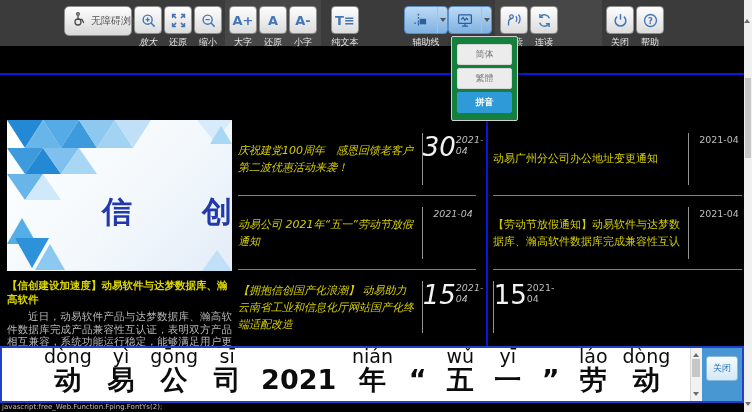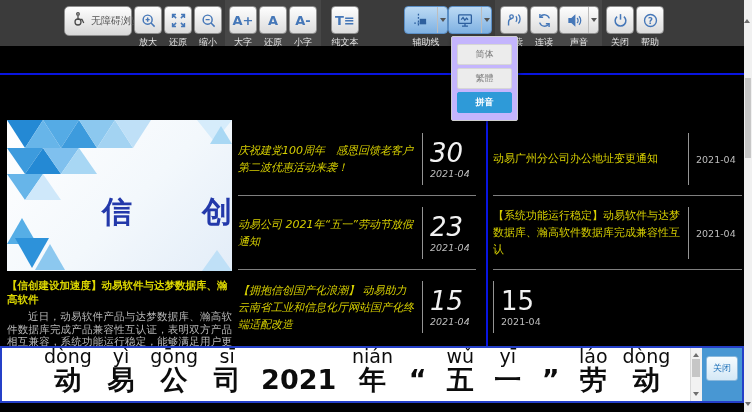--- a/index.html
+++ b/index.html
@@ -21,21 +21,21 @@
   .split .icon-part{flex:1;display:flex;align-items:center;justify-content:center;height:100%;}
   .split .arrow-part{width:9px;height:100%;border-left:1px solid #bdbdbd;display:flex;
                      align-items:center;justify-content:center;}
   .caret{width:0;height:0;border:3px solid transparent;border-top:4px solid #555;margin-top:3px;}
   .acc-btn{height:30px;border:1px solid #8f8f8f;border-radius:5px;
            background:linear-gradient(#fefefe,#d8d8d8);display:flex;align-items:center;
            gap:4px;padding:0 7px;box-sizing:border-box;cursor:pointer;}
   .acc-btn .acc-text{font-size:10px;color:#555;white-space:nowrap;}
 
   
-  .dropdown{position:absolute;left:451px;top:36px;width:59px;background:#c4b5fd;border:1px solid #cfcfcf;
+  .dropdown{position:absolute;left:451px;top:36px;width:59px;background:#15803d;border:1px solid #cfcfcf;
             border-radius:2px;box-shadow:1px 2px 4px rgba(0,0,0,.45);z-index:60;padding:4px 3px;}
   .dd-item{font-size:9px;color:#777;background:#ececec;border:1px solid #d6d6d6;border-radius:2px;
            text-align:center;padding:3px 0;margin:3px 2px;cursor:pointer;}
   .dd-item.selected{background:#2e9ad8;border-color:#2e9ad8;color:#fff;font-weight:bold;}
 
   
   .gl-h{position:absolute;left:0;top:73px;width:745px;height:2px;background:#0915e0;z-index:6;}
   .gl-v{position:absolute;left:486px;top:46px;width:2px;height:300px;background:#0915e0;z-index:6;}
 
   
@@ -53,21 +53,21 @@
              text-align:justify;}
 
   .news-col{position:absolute;top:122px;z-index:4;}
   .col-mid{left:238px;width:238px;font-style:italic;}
   .col-right{left:493px;width:249px;}
   .news-item{height:74px;display:flex;align-items:center;box-sizing:border-box;
              border-bottom:1px solid #7f7f7f;}
   .news-item:last-of-type{border-bottom:none;}
   .ni-title{flex:1;font-size:11px;color:#d6cf00;line-height:17px;padding-right:8px;cursor:pointer;}
   .ni-date{width:46px;border-left:1px solid #949494;padding-left:7px;height:52px;display:flex;
-           flex-direction:column;justify-content:center;}
+           flex-direction:row;justify-content:center;}
   .ni-day{font-size:26px;color:#f2f2f2;line-height:28px;}
   .ni-ym{font-size:9.5px;color:#bdbdbd;margin-top:1px;}
 
   
   .reader-bar{position:absolute;left:0;top:346px;width:744px;height:57px;box-sizing:border-box;
               border:2px solid #2540c8;background:#fff;display:flex;z-index:30;}
   .reader-text{flex:1;overflow:hidden;white-space:nowrap;padding:2px 0 0 42px;color:#0c0c0c;
                font-size:27px;font-weight:bold;}
   .reader-text ruby{margin-right:11px;ruby-align:center;}
   .reader-text rt{font-size:19px;font-weight:normal;letter-spacing:0;}
@@ -105,21 +105,21 @@
         <span>
           <svg width="15" height="16" viewBox="0 0 20 20" fill="none" stroke="#4a4a4a" stroke-width="1.7">
             <circle cx="8" cy="3.2" r="1.7"></circle>
               <path d="M8 5.2v5.3h5.3l2.4 4.8"></path>
               <circle cx="8" cy="14" r="4"></circle>
           </svg></span>
         <span class="acc-text">无障碍浏览</span>
       </div>
     </div>
 
-    <div class="tbw" style="left:134px;width:28px;">
+    <div class="tbw" style="left:134px;width:28px;font-style:italic;">
       <div class="tb-btn">
         <span>
           <svg width="17" height="17" viewBox="0 0 20 20" fill="none" stroke="currentColor" stroke-width="1.7">
             <circle cx="9" cy="9" r="5.3"></circle>
               <path d="M13 13l4.2 4.2M6.6 9h4.8M9 6.6v4.8"></path>
           </svg>
           </span>
       </div>
       <div class="tb-label">放大</div>
     </div>
@@ -227,34 +227,20 @@
             <path d="M15.7 7.5A6.2 6.2 0 004.9 5.8"></path>
               <path d="M4.6 2.3v3.8h3.8"></path>
             <path d="M4.3 12.5a6.2 6.2 0 0010.8 1.7"></path>
               <path d="M15.4 17.7v-3.8h-3.8"></path>
           </svg>
           </span>
       </div>
       <div class="tb-label">连读</div>
     </div>
 
-    <div class="tbw" style="left:559px;width:40px;">
-      <div class="tb-btn split">
-        <span class="icon-part">
-          <svg width="17" height="17" viewBox="0 0 20 20" fill="none" stroke="currentColor" stroke-width="1.5">
-            <path d="M3.5 7.8v4.4h3l3.8 3.4V4.4L6.5 7.8z" fill="currentColor"></path>
-            <path d="M13 7a4.2 4.2 0 010 6M15.3 5a7.2 7.2 0 010 10"></path>
-          </svg>
-          </span>
-        <span class="arrow-part">
-            <span class="caret"></span>
-          </span>
-      </div>
-      <div class="tb-label">声音</div>
-    </div>
 
     <div class="tbw" style="left:606px;width:28px;">
       <div class="tb-btn">
         <span>
           <svg width="17" height="17" viewBox="0 0 20 20" fill="none" stroke="currentColor" stroke-width="1.8">
             <path d="M10 2.5v6.5"></path>
               <path d="M6 5.4a6.3 6.3 0 108 0"></path>
           </svg>
           </span>
       </div>
@@ -317,21 +303,20 @@
         <div class="ni-title">庆祝建党100周年　感恩回馈老客户第二波优惠活动来袭！</div>
         <div class="ni-date">
           <div class="ni-day">30</div>
           <div class="ni-ym">2021-04</div>
         </div>
       </div>
 
       <div class="news-item">
         <div class="ni-title">动易公司 2021年“五一”劳动节放假通知</div>
         <div class="ni-date">
-          <div class="ni-day">23</div>
           <div class="ni-ym">2021-04</div>
         </div>
       </div>
 
       <div class="news-item">
         <div class="ni-title">【拥抱信创国产化浪潮】 动易助力云南省工业和信息化厅网站国产化终端适配改造</div>
         <div class="ni-date">
           <div class="ni-day">15</div>
           <div class="ni-ym">2021-04</div>
         </div>
@@ -342,21 +327,21 @@
   <div class="news-col col-right">
 
       <div class="news-item">
         <div class="ni-title">动易广州分公司办公地址变更通知</div>
         <div class="ni-date">
           <div class="ni-ym">2021-04</div>
         </div>
       </div>
 
       <div class="news-item">
-        <div class="ni-title">【系统功能运行稳定】动易软件与达梦数据库、瀚高软件数据库完成兼容性互认</div>
+        <div class="ni-title">【劳动节放假通知】动易软件与达梦数据库、瀚高软件数据库完成兼容性互认</div>
         <div class="ni-date">
           <div class="ni-ym">2021-04</div>
         </div>
       </div>
 
       <div class="news-item">
         <div class="ni-date">
           <div class="ni-day">15</div>
           <div class="ni-ym">2021-04</div>
         </div>
@@ -401,20 +386,23 @@
     <div class="mini-sb">
       <span class="arr-up sb-up"></span>
       <span class="sb-thumb"></span>
       <span class="arr-dn sb-dn"></span>
     </div>
     <div class="close-panel">
       <button class="close-btn">关闭</button>
     </div>
   </div>
 
+  <div class="status-bar">
+    <div class="status-text">javascript:free_Web.Function.Fping.FontYs(2);</div>
+  </div>
 
   <div class="page-sb">
     <span class="arr-up"></span>
     <span class="sb-thumb"></span>
     <span class="arr-dn"></span>
   </div>
 
 </div>
 
 </body></html>

